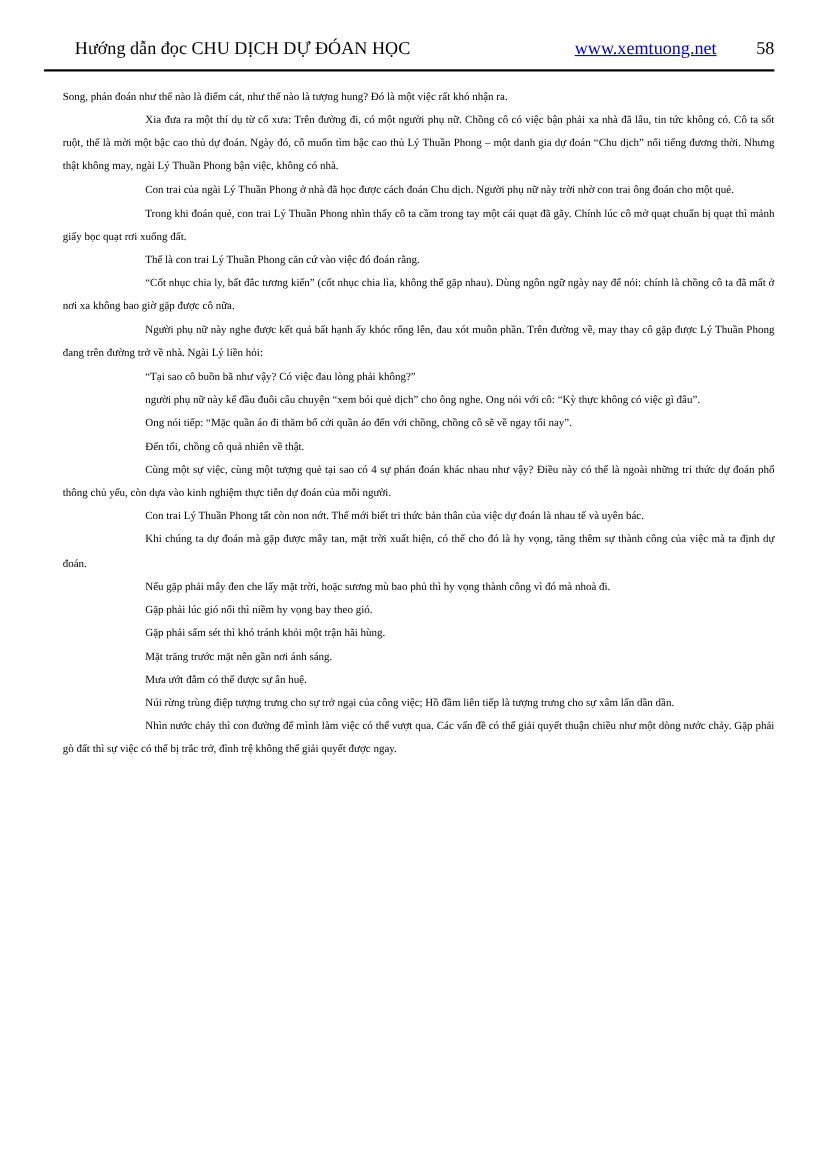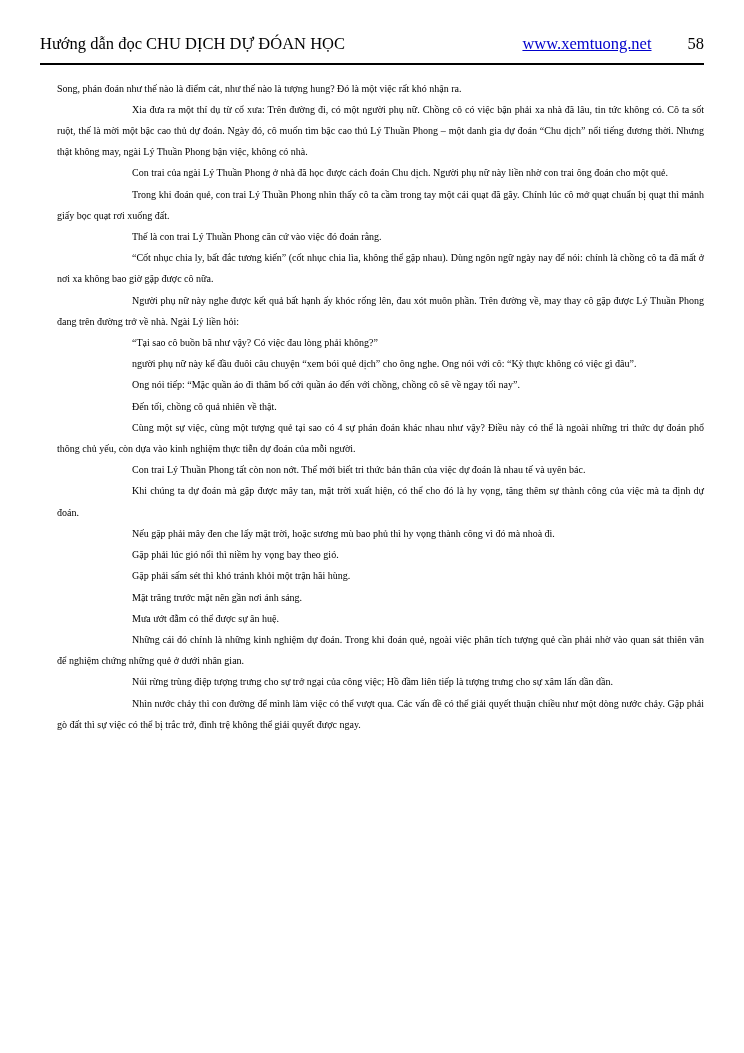--- a/index.html
+++ b/index.html
@@ -16,21 +16,21 @@
     overflow: hidden;
   }
   .page-header {
     display: flex;
     justify-content: space-between;
     align-items: baseline;
     font-size: 16.5px;
     line-height: 1.25;
     padding-bottom: 8px;
   }
-  .header-title { white-space: nowrap; }
+  .header-title { white-space: nowrap; margin-left: 28px; }
   .header-right {
     display: flex;
     align-items: baseline;
     gap: 36px;
   }
   .header-link {
     color: #0000cc;
     text-decoration: underline;
     cursor: pointer;
   }
@@ -60,34 +60,33 @@
     <span class="header-title">Hướng dẫn đọc CHU DỊCH DỰ ĐÓAN HỌC</span>
     <span class="header-right">
       <a class="header-link" style="color: rgb(0, 0, 204); margin-left: 12px;">www.xemtuong.net</a>
       <span class="page-number">58</span>
     </span>
   </header>
   <hr class="header-rule">
   <main class="page-body">
       <p class="para noindent">Song, phán đoán như thế nào là điểm cát, như thế nào là tượng hung? Đó là một việc rất khó nhận ra.</p>
       <p class="para">Xia đưa ra một thí dụ từ cổ xưa: Trên đường đi, có một người phụ nữ. Chồng cô có việc bận phải xa nhà đã lâu, tin tức không có. Cô ta sốt ruột, thế là mời một bậc cao thủ dự đoán. Ngày đó, cô muốn tìm bậc cao thủ Lý Thuần Phong – một danh gia dự đoán “Chu dịch” nổi tiếng đương thời. Nhưng thật không may, ngài Lý Thuần Phong bận việc, không có nhà.</p>
-      <p class="para">Con trai của ngài Lý Thuần Phong ở nhà đã học được cách đoán Chu dịch. Người phụ nữ này liền nhờ con trai ông đoán cho một quẻ.</p>
+      <p class="para">Con trai của ngài Lý Thuần Phong ở nhà đã học được cách đoán Chu dịch. Người phụ nữ này trời nhờ con trai ông đoán cho một quẻ.</p>
       <p class="para">Trong khi đoán quẻ, con trai Lý Thuần Phong nhìn thấy cô ta cầm trong tay một cái quạt đã gãy. Chính lúc cô mở quạt chuẩn bị quạt thì mảnh giấy bọc quạt rơi xuống đất.</p>
       <p class="para">Thế là con trai Lý Thuần Phong căn cứ vào việc đó đoán rằng.</p>
       <p class="para">“Cốt nhục chia ly, bất đắc tương kiến” (cốt nhục chia lìa, không thể gặp nhau). Dùng ngôn ngữ ngày nay để nói: chính là chồng cô ta đã mất ở nơi xa không bao giờ gặp được cô nữa.</p>
       <p class="para">Người phụ nữ này nghe được kết quả bất hạnh ấy khóc rống lên, đau xót muôn phần. Trên đường về, may thay cô gặp được Lý Thuần Phong đang trên đường trở về nhà. Ngài Lý liền hỏi:</p>
       <p class="para">“Tại sao cô buồn bã như vậy? Có việc đau lòng phải không?”</p>
       <p class="para">người phụ nữ này kể đầu đuôi câu chuyện “xem bói quẻ dịch” cho ông nghe. Ong nói với cô: “Kỳ thực không có việc gì đâu”.</p>
       <p class="para">Ong nói tiếp: “Mặc quần áo đi thăm bố cởi quần áo đến với chồng, chồng cô sẽ về ngay tối nay”.</p>
       <p class="para">Đến tối, chồng cô quả nhiên về thật.</p>
       <p class="para">Cùng một sự việc, cùng một tượng quẻ tại sao có 4 sự phán đoán khác nhau như vậy? Điều này có thể là ngoài những tri thức dự đoán phổ thông chủ yếu, còn dựa vào kinh nghiệm thực tiễn dự đoán của mỗi người.</p>
       <p class="para">Con trai Lý Thuần Phong tất còn non nớt. Thế mới biết tri thức bản thân của việc dự đoán là nhau tế và uyên bác.</p>
       <p class="para">Khi chúng ta dự đoán mà gặp được mây tan, mặt trời xuất hiện, có thể cho đó là hy vọng, tăng thêm sự thành công của việc mà ta định dự đoán.</p>
       <p class="para">Nếu gặp phải mây đen che lấy mặt trời, hoặc sương mù bao phủ thì hy vọng thành công vì đó mà nhoà đi.</p>
       <p class="para">Gặp phải lúc gió nổi thì niềm hy vọng bay theo gió.</p>
       <p class="para">Gặp phải sấm sét thì khó tránh khỏi một trận hãi hùng.</p>
       <p class="para">Mặt trăng trước mặt nên gần nơi ánh sáng.</p>
       <p class="para">Mưa ướt đẫm có thể được sự ân huệ.</p>
-      <p class="para">Những cái đó chính là những kinh nghiệm dự đoán. Trong khi đoán quẻ, ngoài việc phân tích tượng quẻ cần phải nhờ vào quan sát thiên văn để nghiệm chứng những quẻ ở dưới nhân gian.</p>
       <p class="para">Núi rừng trùng điệp tượng trưng cho sự trở ngại của công việc; Hồ đầm liên tiếp là tượng trưng cho sự xâm lấn dần dần.</p>
       <p class="para">Nhìn nước chảy thì con đường để mình làm việc có thể vượt qua. Các vấn đề có thể giải quyết thuận chiều như một dòng nước chảy. Gặp phải gò đất thì sự việc có thể bị trắc trở, đình trệ không thể giải quyết được ngay.</p>
     </main>
 </div>
 
 </body></html>

